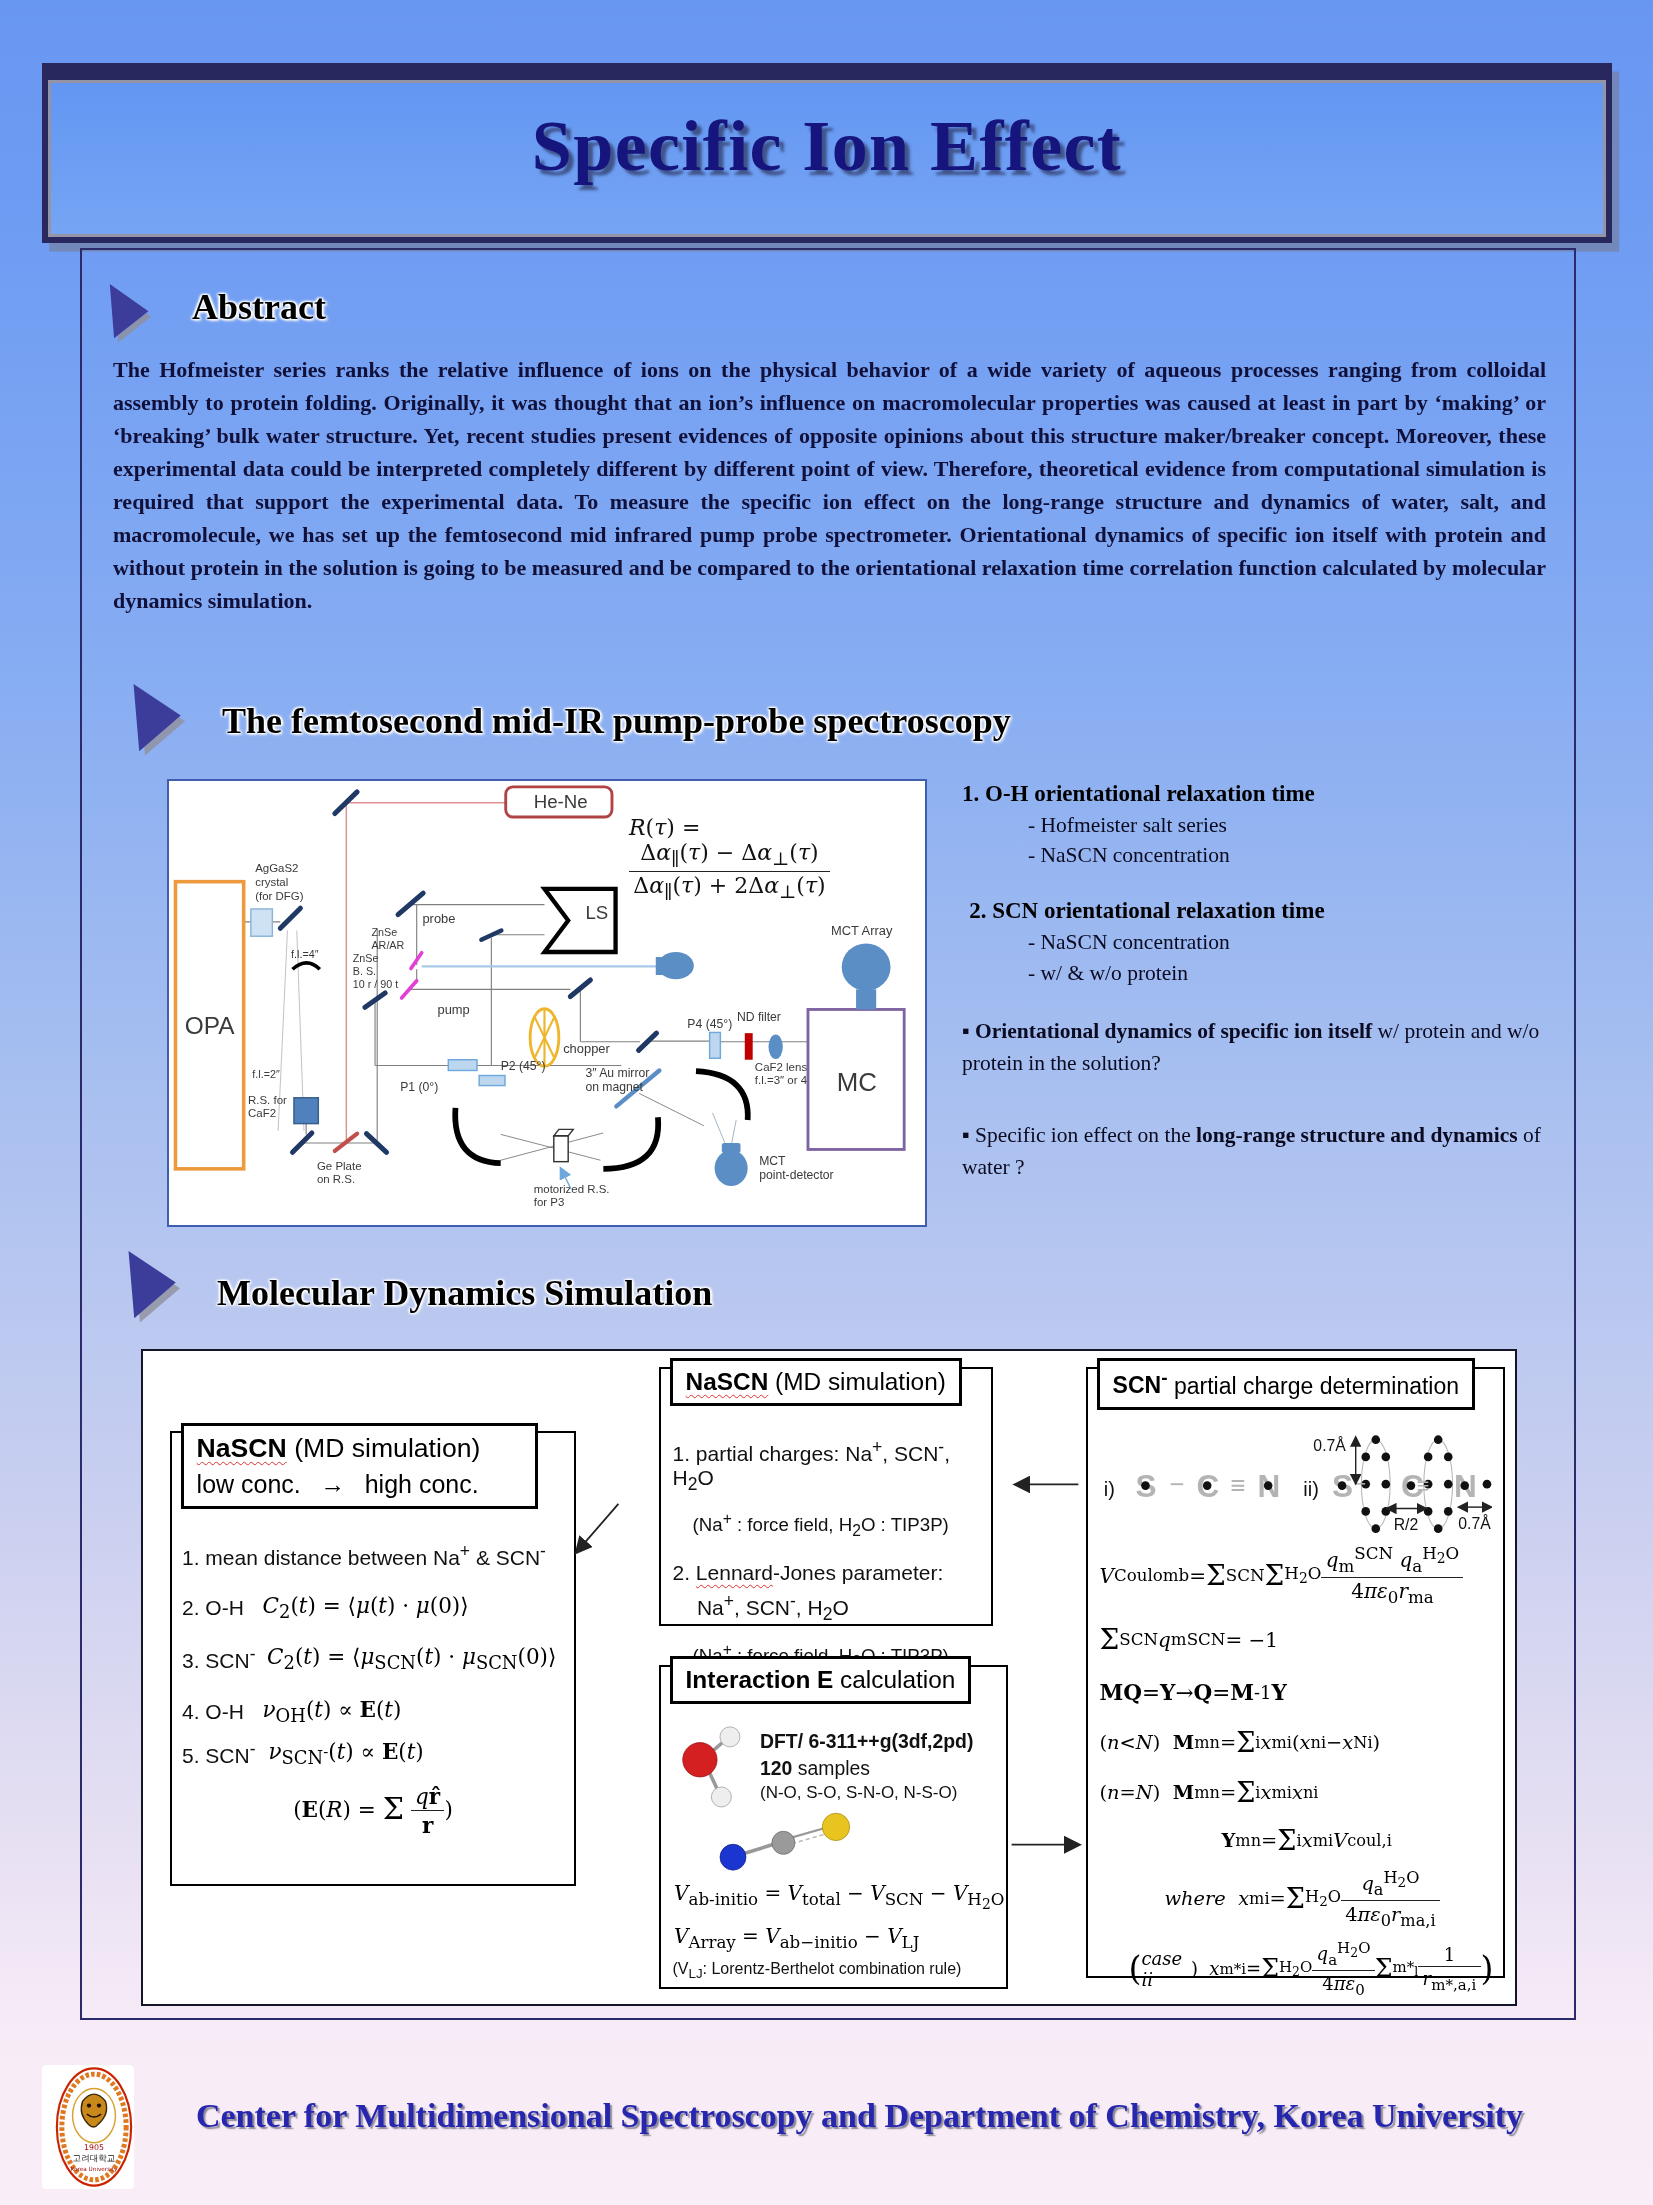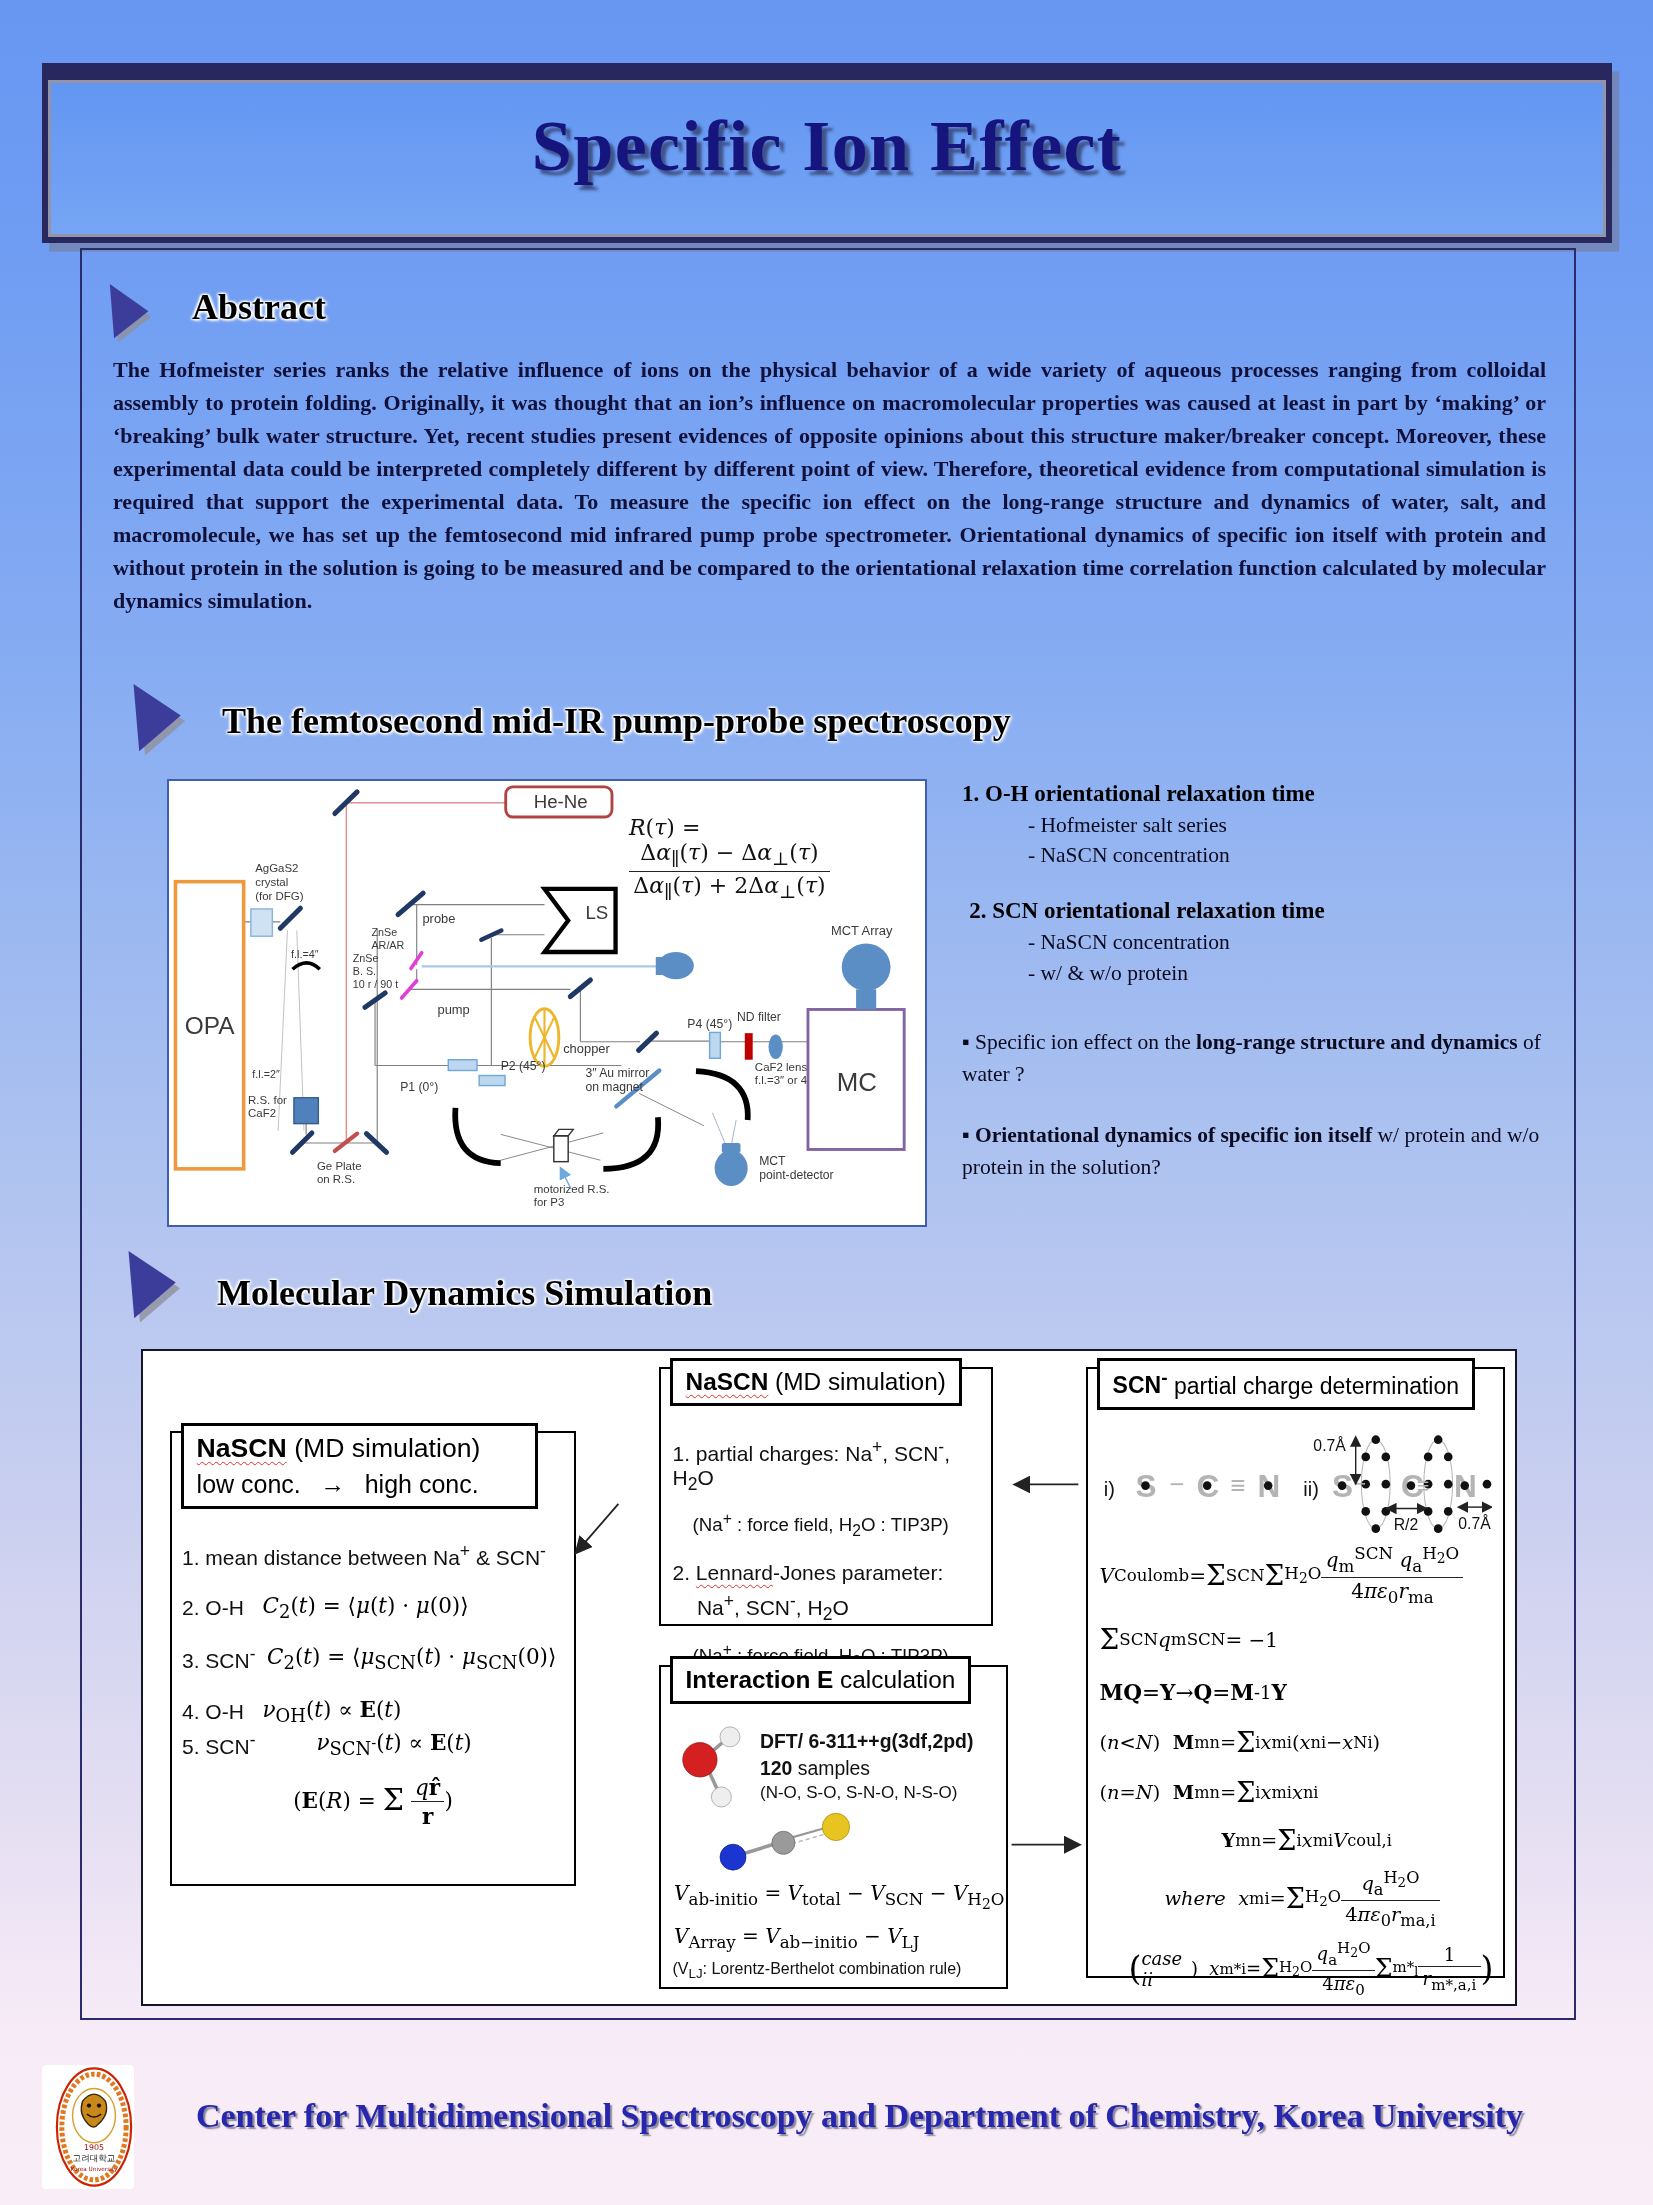--- a/index.html
+++ b/index.html
@@ -234,27 +234,27 @@
     <div class="abs eq formula" style="left:460px;top:34px;width:259px;"><i>R</i>(<i>τ</i>) = <span class="frac"><span class="num">Δ<i>α</i><sub>∥</sub>(<i>τ</i>) − Δ<i>α</i><sub>⊥</sub>(<i>τ</i>)</span><span class="den">Δ<i>α</i><sub>∥</sub>(<i>τ</i>) + 2Δ<i>α</i><sub>⊥</sub>(<i>τ</i>)</span></span></div>
   </div>
 
   <div class="abs" style="left:962px;top:781px;width:618px;">
     <div class="noteTitle">1. O-H orientational relaxation time</div>
     <div class="noteSub" style="margin:5.7px 0 0 66px;">- Hofmeister salt series</div>
     <div class="noteSub" style="margin:5.7px 0 0 66px;">- NaSCN concentration</div>
     <div class="noteTitle" style="margin:30px 0 0 7.2px;">2. SCN orientational relaxation time</div>
     <div class="noteSub" style="margin:5.7px 0 0 66px;">- NaSCN concentration</div>
     <div class="noteSub" style="margin:5.7px 0 0 66px;">- w/ &amp; w/o protein</div>
+    <div class="noteBullet" style="margin-top:29px;">
+      <b><span>▪</span></b>
+      <span><b>Orientational dynamics of specific ion itself</b> w/ protein and w/o protein in the solution?</span>
+    </div>
     <div class="noteBullet" style="margin-top:40px;">
       <span>▪</span>
       <span>Specific ion effect on the <b>long-range structure and dynamics</b> of water ?</span>
-    </div>
-    <div class="noteBullet" style="margin-top:29px;">
-      <b><span>▪</span></b>
-      <span><b>Orientational dynamics of specific ion itself</b> w/ protein and w/o protein in the solution?</span>
     </div>
   </div>
 
   <svg class="abs" style="left:127px;top:1251px;" width="56" height="73" viewBox="0 0 78 102">
     <polygon points="10,10 74,52 18,100" fill="#90909c" opacity="0.8"></polygon>
     <polygon points="2,0 68,44 10,94" fill="#3c3c9b"></polygon>
   </svg>
   <div class="abs sechead" style="left:217px;top:1272px;font-size:36px;">Molecular Dynamics Simulation</div>
 
   <div class="abs mdpanel">
@@ -271,21 +271,21 @@
           <span class="eq" style="font-size:21.5px;margin-left:18.7px;"><i>C</i><sub>2</sub>(<i>t</i>) = ⟨<i>μ</i>(<i>t</i>) · <i>μ</i>(0)⟩</span>
         </div>
         <div class="eqrow" style="margin-top:21.5px;">
           <span class="mdtext">3. SCN<sup>-</sup></span>
           <span class="eq" style="font-size:21.5px;margin-left:11.5px;"><i>C</i><sub>2</sub>(<i>t</i>) = ⟨<i>μ</i><sub>SCN</sub>(<i>t</i>) · <i>μ</i><sub>SCN</sub>(0)⟩</span>
         </div>
         <div class="eqrow" style="margin-top:24.4px;">
           <span class="mdtext">4. O-H</span>
           <span class="eq" style="font-size:21.5px;margin-left:18.7px;"><i>ν</i><sub>OH</sub>(<i>t</i>) ∝ <b>E</b>(<i>t</i>)</span>
         </div>
-        <div class="eqrow" style="margin-top:3px;gap:48px;">
+        <div class="eqrow" style="margin-top:12px;">
           <span class="mdtext">5. SCN<sup>-</sup></span>
           <span class="eq" style="font-size:21.5px;margin-left:13px;"><i>ν</i><sub>SCN<sup>-</sup></sub>(<i>t</i>) ∝ <b>E</b>(<i>t</i>)</span>
         </div>
         <div class="eq" style="font-size:21.5px;margin-top:16px;text-align:center;">(<b>E</b>(<i>R</i>) = <span class="sum">Σ</span> <span class="frac"><span class="num"><i>q</i><b>r̂</b></span><span class="den"><b>r</b></span></span>)</div>
       </div>
     </div>
 
     <div class="mdbox" style="left:516px;top:16px;width:330px;height:255px;">
       <div class="mdtitle" style="left:8.6px;top:-11.5px;">
         <div style="font-size:24.4px;"><b class="wavy">NaSCN</b> (MD simulation)</div>

